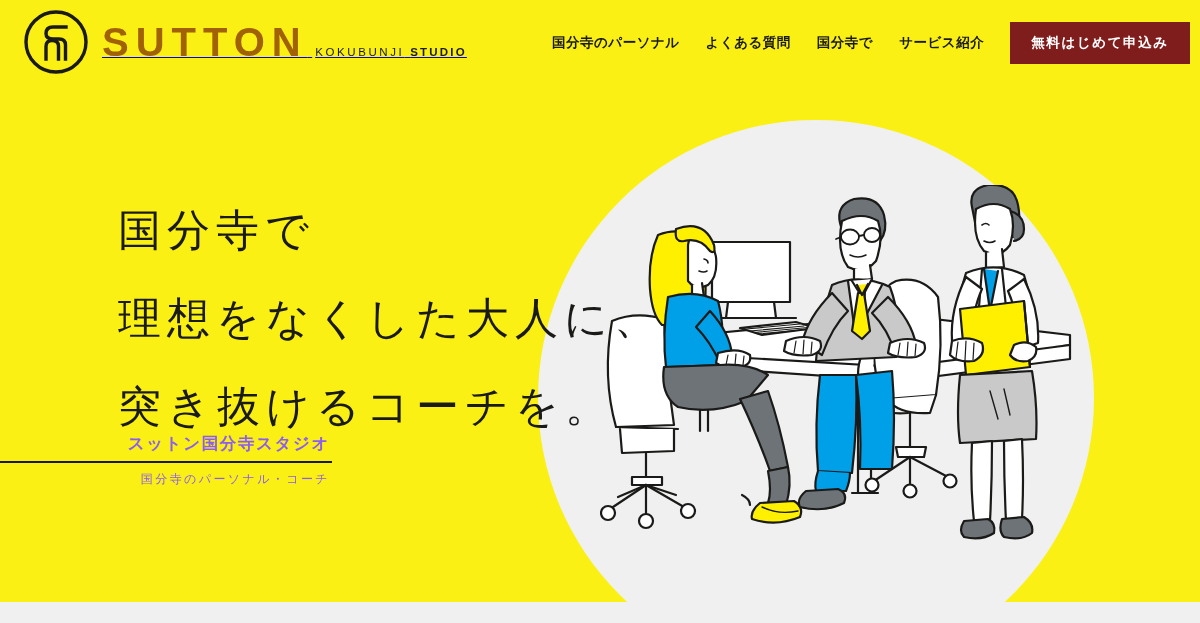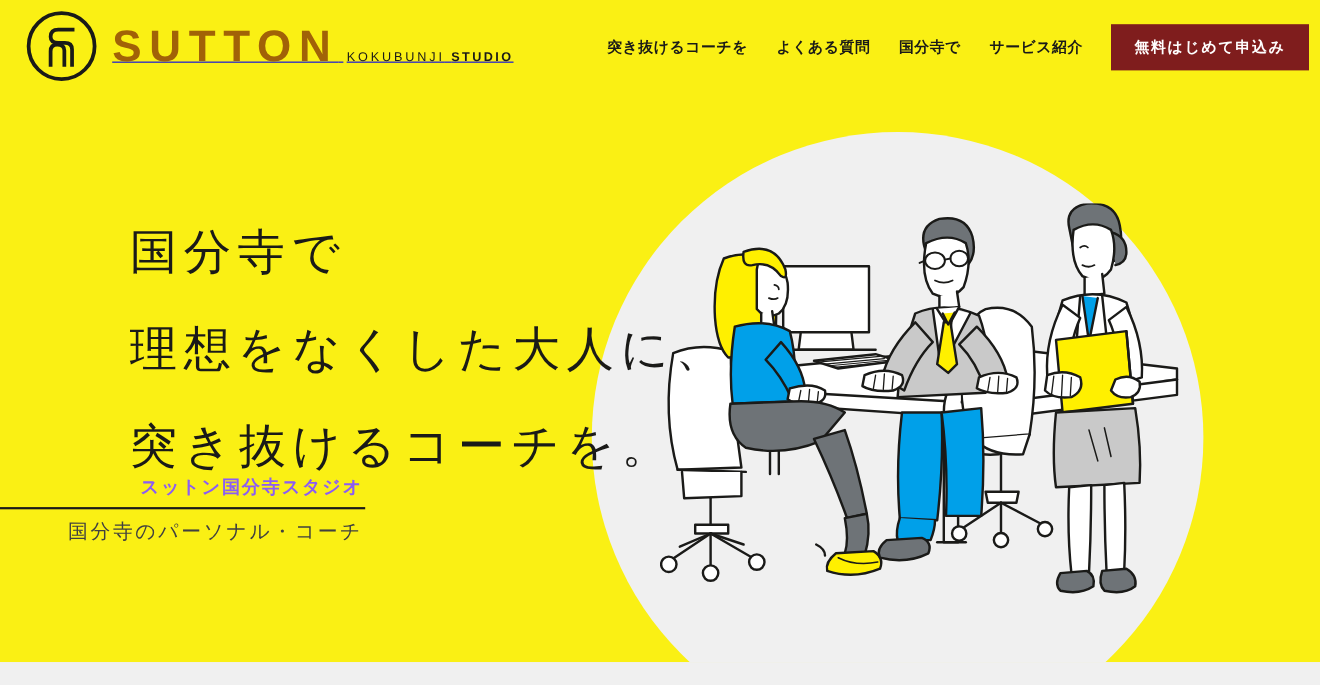--- a/index.html
+++ b/index.html
@@ -106,21 +106,21 @@
   .sub-title {
     font-size: 16.5px; font-weight: 700; color: #8b5cf6;
     letter-spacing: 1.6px; text-align: right;
     padding-right: 2px; line-height: 1.3;
   }
   .sub-rule {
     margin-top: 7px; width: 332px; height: 1.5px;
     background: #1a1a18;
   }
   .sub-caption {
-    margin-top: 9px; font-size: 18px; color: #404040;
+    margin-top: 9px; font-size: 12px; color: #8b5cf6;
     letter-spacing: 2.4px; text-align: right; padding-right: 2px;
     line-height: 1.3;
   }
 
   
   .bottom-band {
     position: absolute; left: 0; top: 602px;
     width: 1200px; height: 21px; background: #f0f0f0;
     z-index: 1;
   }
@@ -329,21 +329,21 @@
             <path d="M36.5 51 L36.5 38 Q36.5 32.5 30 32.5 Q24 32.5 24 38.5 L24 51"></path>
           </g>
         </svg>
         <span class="brand-text">
           <span class="brand-name">SUTTON</span>
           <span class="brand-sub"><span>KOKUBUNJI</span> <span class="b">STUDIO</span></span>
         </span>
       </a>
 
       <nav class="nav">
-        <a href="#">突き抜けるコーチを</a>
+        <a href="#">国分寺のパーソナル</a>
         <a href="#">よくある質問</a>
         <a href="#">国分寺で</a>
         <a href="#">サービス紹介</a>
       </nav>
 
       <button class="cta" type="button">無料はじめて申込み</button>
     </header>
 
   </section>
 </div>

